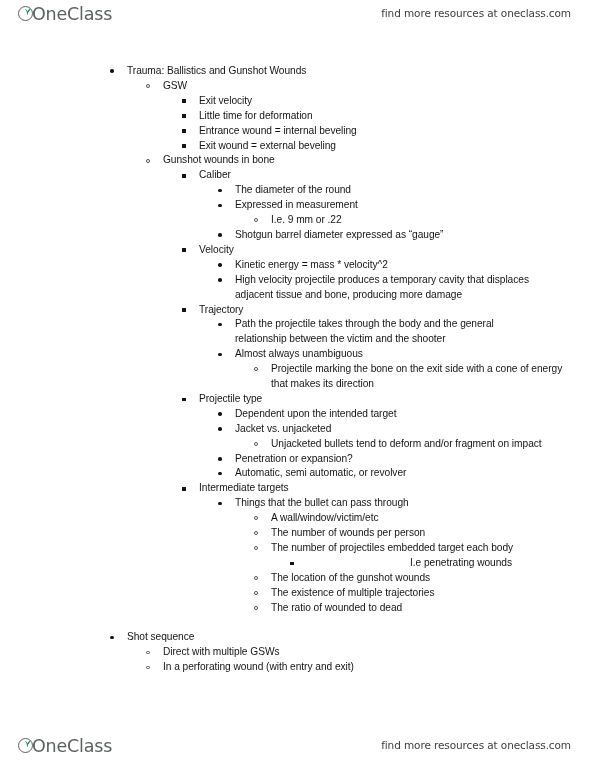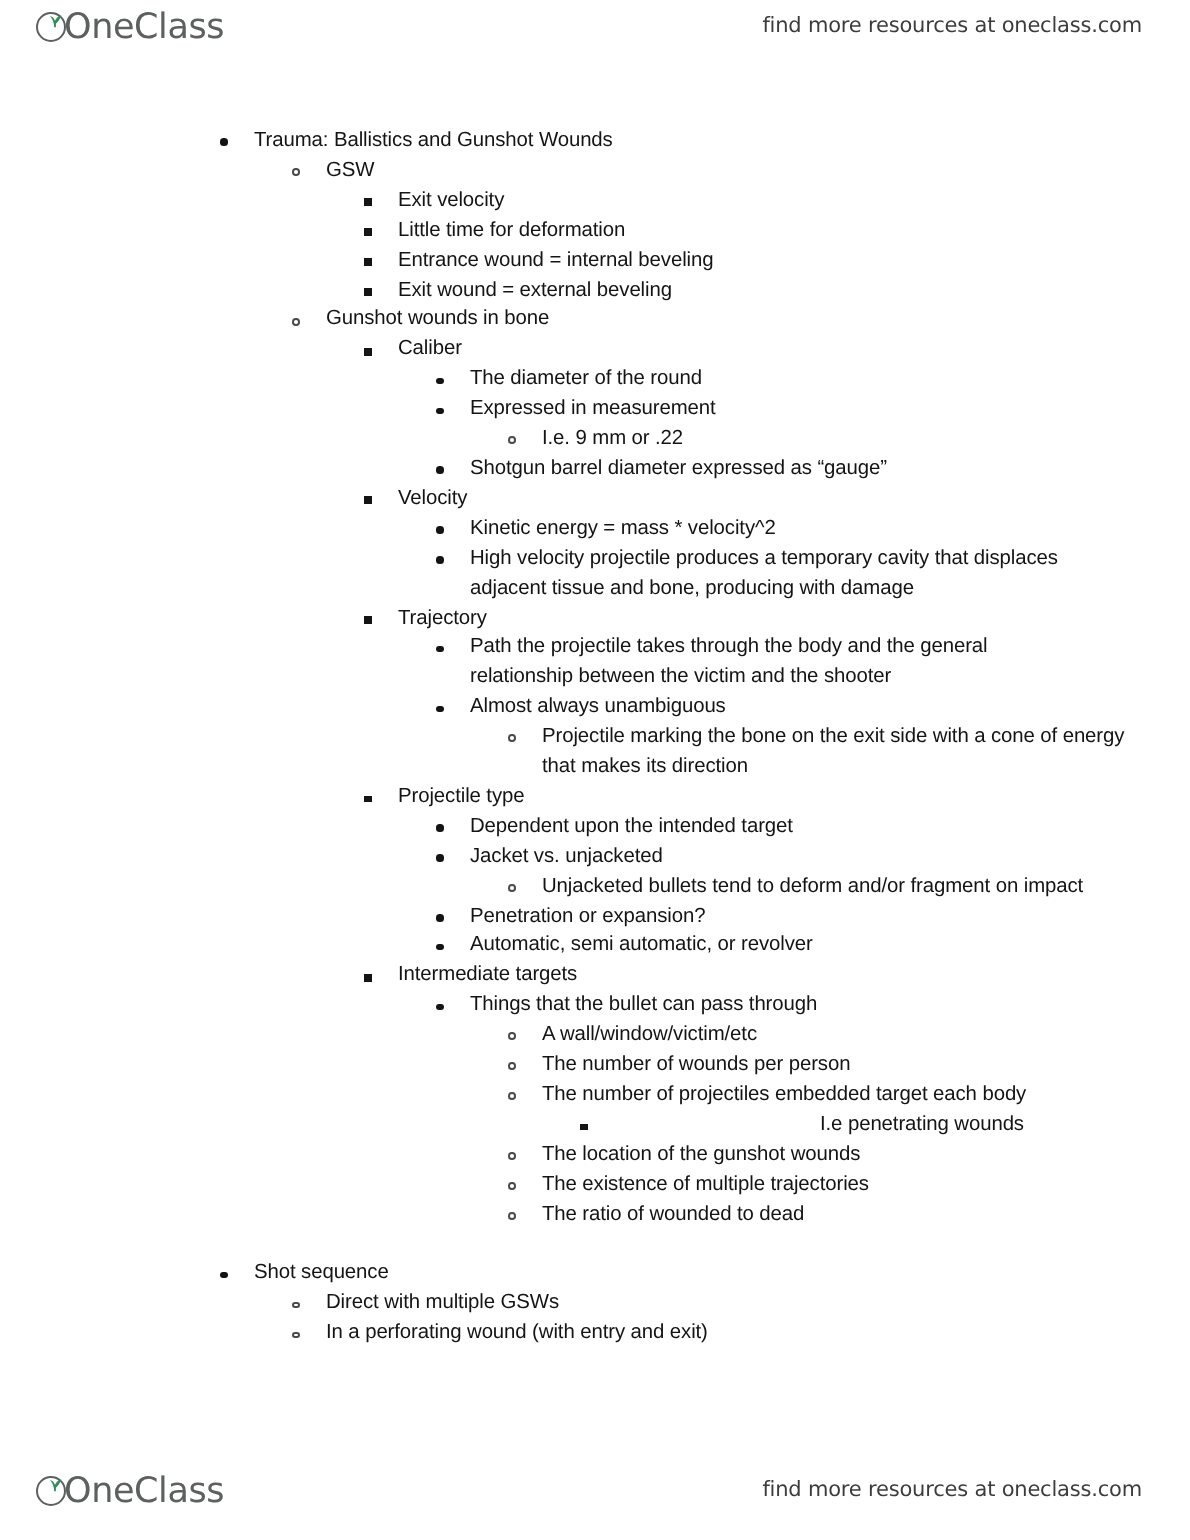--- a/index.html
+++ b/index.html
@@ -216,21 +216,21 @@
     <div class="line lvl3">
       <span class="bullet b-square"></span>
       <span class="txt">Velocity</span>
     </div>
     <div class="line lvl4">
       <span class="bullet b-disc"></span>
       <span class="txt">Kinetic energy = mass * velocity^2</span>
     </div>
     <div class="line lvl4 w-wrap">
       <span class="bullet b-disc"></span>
-      <span class="txt">High velocity projectile produces a temporary cavity that displaces adjacent tissue and bone, producing with damage</span>
+      <span class="txt">High velocity projectile produces a temporary cavity that displaces adjacent tissue and bone, producing more damage</span>
     </div>
     <div class="line lvl3">
       <span class="bullet b-square"></span>
       <span class="txt">Trajectory</span>
     </div>
     <div class="line lvl4 w-wrap">
       <span class="bullet b-disc"></span>
       <span class="txt">Path the projectile takes through the body and the general relationship between the victim and the shooter</span>
     </div>
     <div class="line lvl4">

